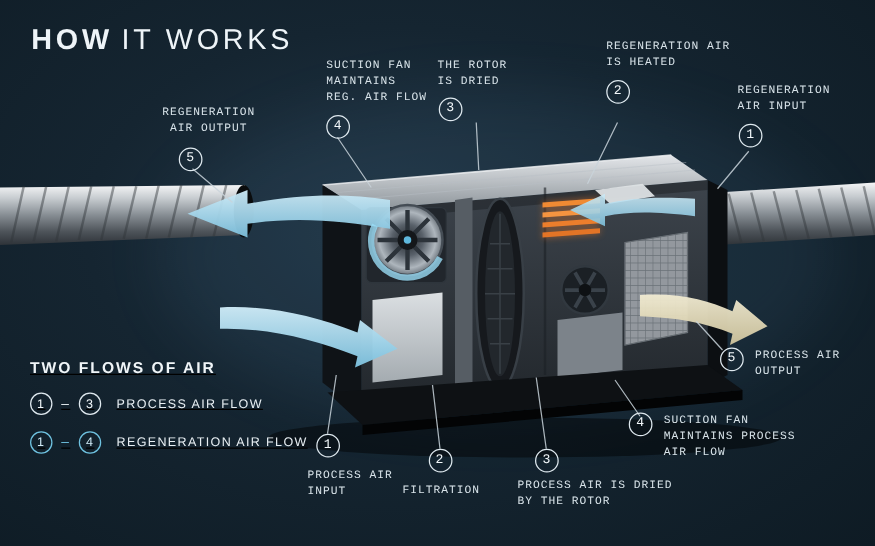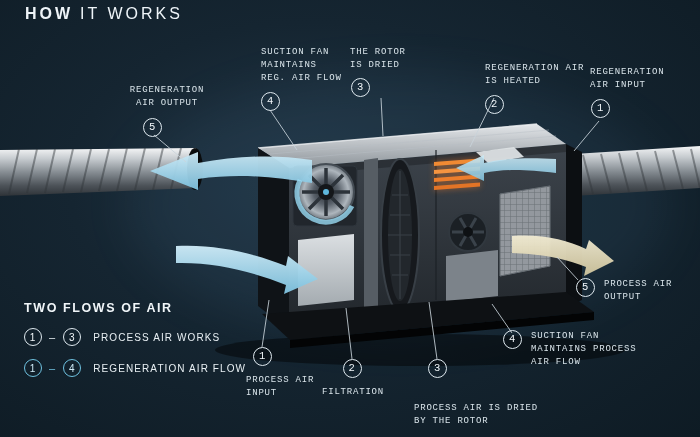--- a/index.html
+++ b/index.html
@@ -3,31 +3,31 @@
 <meta charset="utf-8">
 <style>
   html,body{margin:0;padding:0;background:#0d1821;}
   .stage{
     position:relative;width:700px;height:437px;overflow:hidden;
     font-family:"Liberation Sans",sans-serif;
     background:radial-gradient(ellipse at 45% 42%, #223646 0%, #15ософ2531 45%, #0e1b24 100%);
     background:radial-gradient(ellipse at 45% 42%, #223646 0%, #152531 45%, #0e1b24 100%);
   }
   .machine-svg{position:absolute;left:0;top:0;}
-  .title{position:absolute;left:25px;top:5px;font-size:16px;letter-spacing:3px;color:#eef4f8;}
+  .title{position:absolute;left:25px;top:18px;font-size:23px;letter-spacing:3px;color:#eef4f8;}
   .title .b{font-weight:700;}
   .title .r{font-weight:300;margin-left:7px;}
   .callout{position:absolute;color:#d9e4ea;font-size:9px;letter-spacing:.8px;line-height:1.45;text-transform:uppercase;font-family:Liberation Mono, monospace;}
   .callout .lbl{white-space:pre-line;}
   .num{
     width:19px;height:19px;box-sizing:border-box;border:1.5px solid #dfe9ef;border-radius:50%;
     color:#f2f7fa;font-size:10.5px;display:flex;align-items:center;justify-content:center;flex:0 0 auto;
   }
   .co-h{display:flex;gap:9px;align-items:flex-start;}
-  .legend{position:absolute;left:24px;top:301px;}
+  .legend{position:absolute;left:24px;top:287px;text-decoration:underline;}
   .legend-title{font-size:12.5px;font-weight:700;letter-spacing:1.6px;color:#f0f5f8;}
   .legend-row{display:flex;align-items:center;gap:7px;margin-top:13px;font-size:10px;letter-spacing:1.1px;color:#e8eff3;}
   .legend-row .num{width:18px;height:18px;font-size:10px;}
   .legend-row .dash{font-size:11px;}
   .legend-row .llbl{margin-left:5px;}
   .legend-row.blue .num{border-color:#6fc2e0;color:#cfeaf6;}
   .legend-row.blue .dash{color:#6fc2e0;}
 </style>
 </head>
 <body>
@@ -199,21 +199,21 @@
 REG. AIR FLOW</div>
     <div class="num" style="margin:7px 0 0 0;">4</div>
   </div>
 
   <div class="callout" style="left:350px;top:46px;">
     <div class="lbl">THE ROTOR
 IS DRIED</div>
     <div class="num" style="margin:6px 0 0 1px;">3</div>
   </div>
 
-  <div class="callout" style="left:485px;top:62px;">
+  <div class="callout" style="left:485px;top:31px;">
     <div class="lbl">REGENERATION AIR
 IS HEATED</div>
     <div class="num" style="margin:7px 0 0 0;">2</div>
   </div>
 
   <div class="callout" style="left:590px;top:66px;">
     <div class="lbl">REGENERATION
 AIR INPUT</div>
     <div class="num" style="margin:7px 0 0 1px;">1</div>
   </div>
@@ -230,38 +230,38 @@
 INPUT</div>
   </div>
 
   <div class="callout" style="left:322px;top:359px;width:60px;text-align:center;">
     <div class="num" style="margin:0 auto;">2</div>
     <div class="lbl" style="margin-top:8px;">FILTRATION</div>
   </div>
 
   <div class="callout" style="left:414px;top:359px;">
     <div class="num" style="margin:0 0 0 14px;">3</div>
-    <div class="lbl" style="margin-top:24px;">PROCESS AIR IS DRIED
+    <div class="lbl" style="margin-top:4px;">PROCESS AIR IS DRIED
 BY THE ROTOR</div>
   </div>
 
   <div class="callout co-h" style="left:503px;top:330px;">
     <div class="num">4</div>
     <div class="lbl">SUCTION FAN
 MAINTAINS PROCESS
 AIR FLOW</div>
   </div>
 
   <div class="legend">
     <div class="legend-title">TWO FLOWS OF AIR</div>
     <div class="legend-row">
       <div class="num">1</div>
       <span class="dash">–</span>
       <div class="num">3</div>
-      <span class="llbl">PROCESS AIR WORKS</span>
+      <span class="llbl">PROCESS AIR FLOW</span>
     </div>
     <div class="legend-row blue">
       <div class="num">1</div>
       <span class="dash">–</span>
       <div class="num">4</div>
       <span class="llbl">REGENERATION AIR FLOW</span>
     </div>
   </div>
 
 </div>

